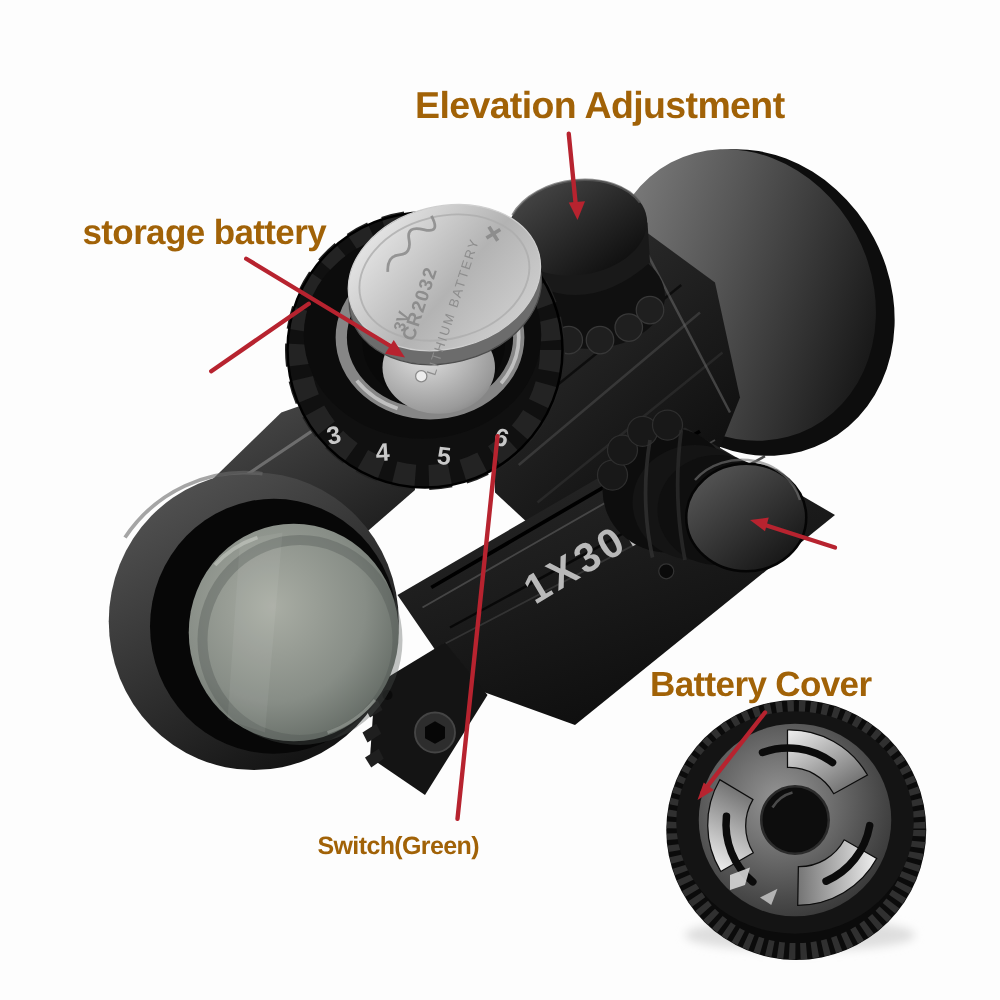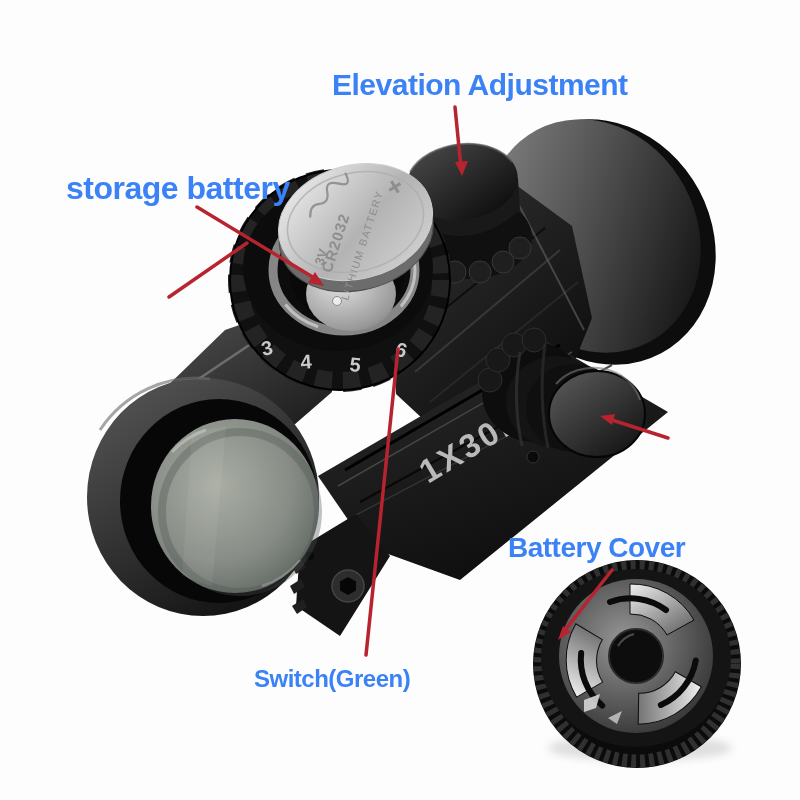--- a/index.html
+++ b/index.html
@@ -6,32 +6,32 @@
   .stage{
     position:relative;
     width:800px;height:800px;
     background:#fdfdfd;
     overflow:hidden;
     font-family:"Liberation Sans", sans-serif;
   }
   .stage svg{position:absolute;left:0;top:0;}
   .label{
     position:absolute;
-    color:#3b82f6;
+    color:#a16207;
     font-weight:600;
     letter-spacing:-0.5px;
     white-space:nowrap;
     line-height:1.1;
   }
   .lbl-elevation{left:332px;top:68px;font-size:30px;}
-  .lbl-storage{left:66px;top:171px;font-size:32px;}
+  .lbl-storage{left:66px;top:171px;font-size:28px;}
   .lbl-switchred{left:36px;top:303px;font-size:28px;}
   .lbl-windage{left:577px;top:446px;font-size:23px;}
-  .lbl-batterycover{left:508px;top:533px;font-size:28px;}
-  .lbl-switchgreen{left:254px;top:666px;font-size:24px;}
+  .lbl-batterycover{left:520px;top:533px;font-size:28px;}
+  .lbl-switchgreen{left:254px;top:666px;font-size:20px;}
   .svgtext{font-family:"Liberation Sans", sans-serif;}
 </style>
 </head>
 <body>
 
 <div class="stage">
 
 <svg width="800" height="800" viewBox="0 0 800 800">
   <defs>
     <linearGradient id="lg-eyepiece" x1="0" y1="0" x2="0.85" y2="1">

